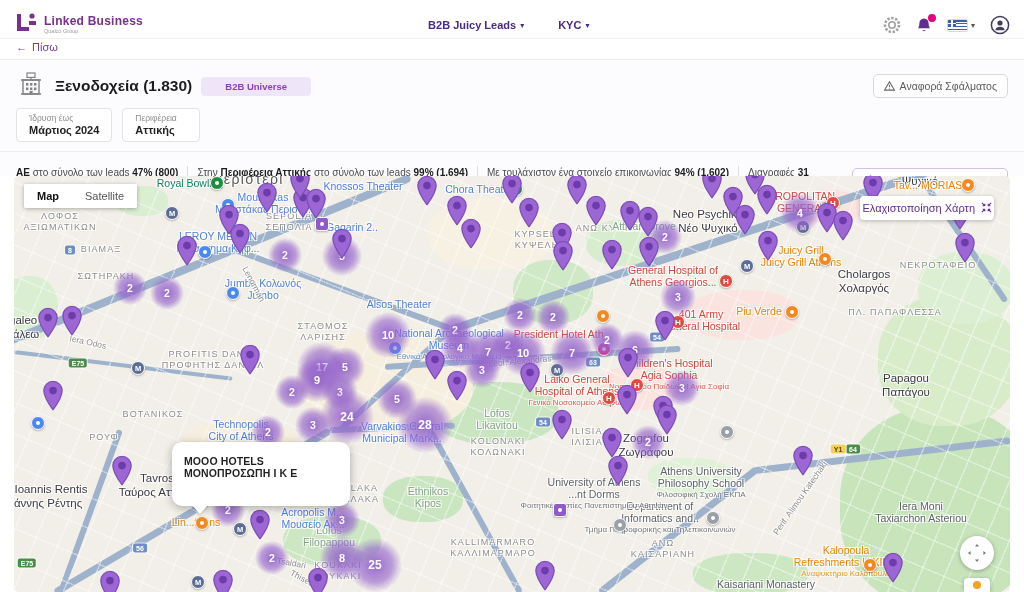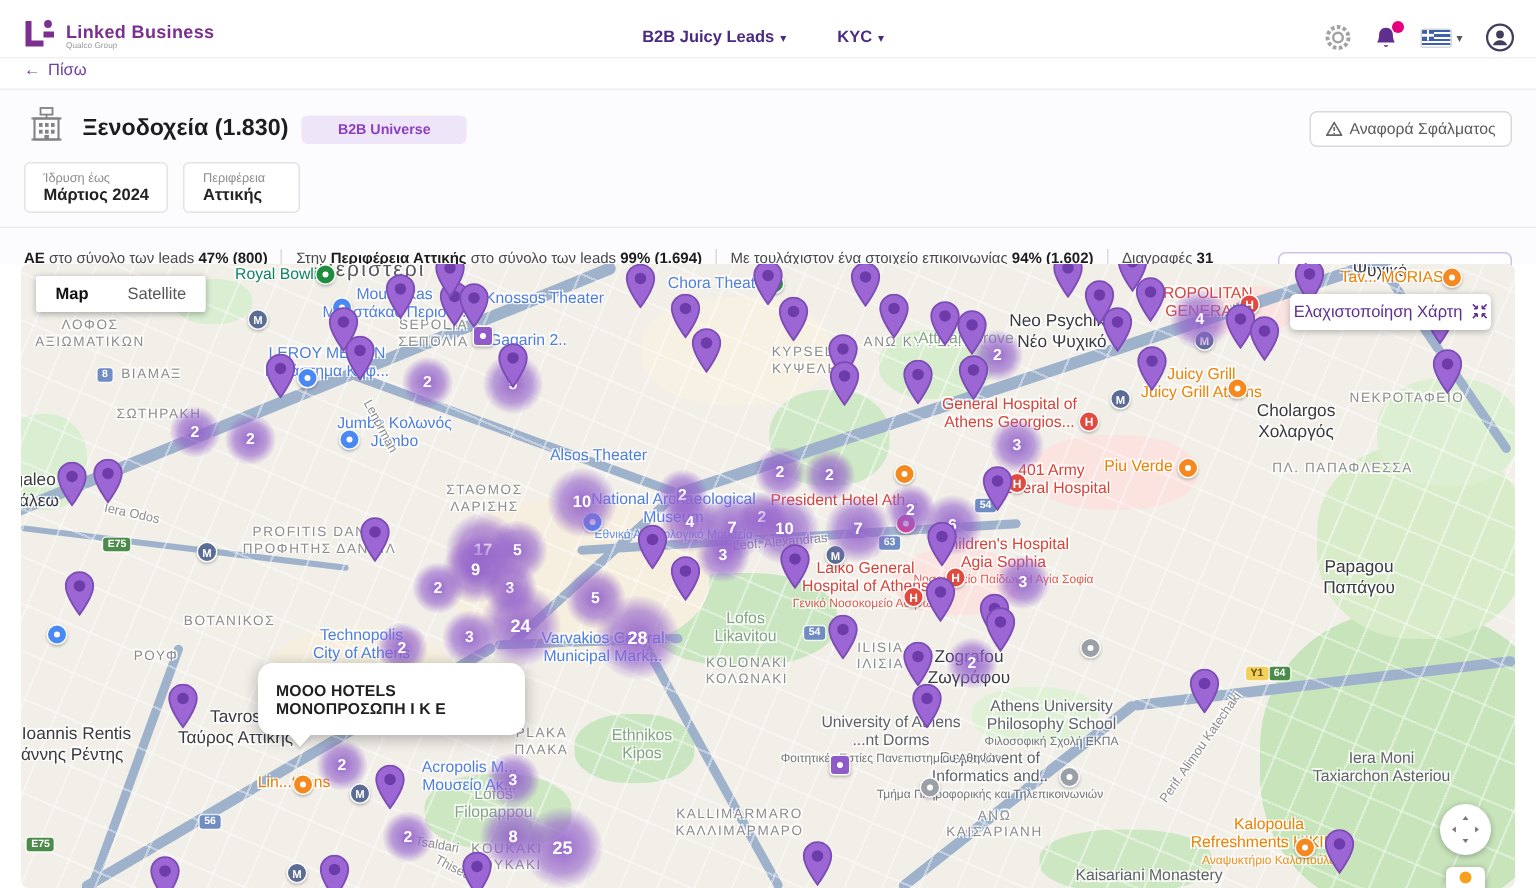--- a/index.html
+++ b/index.html
@@ -94,21 +94,21 @@
       background:radial-gradient(circle, rgba(148,99,203,.95) 0%, rgba(148,99,203,.6) 45%, rgba(148,99,203,.22) 62%, rgba(148,99,203,0) 72%);}
   .pin{position:absolute;transform:translate(-50%,-58%);width:20px;height:30px;cursor:pointer;}
   .mapctl{position:absolute;left:10px;top:8px;display:flex;background:#fff;border-radius:2px;
       box-shadow:0 1px 4px rgba(0,0,0,.3);z-index:30;}
   .mapbtn{border:none;background:#fff;font-family:inherit;font-size:11px;padding:6px 13px;color:#565656;cursor:pointer;border-radius:2px;}
   .mapbtn.active{font-weight:bold;color:#111;}
   .minbtn{position:absolute;right:16px;top:20px;display:flex;gap:6px;background:#fff;border:none;
       border-radius:4px;padding:6px 2px;font-family:inherit;font-size:11px;color:#5f2e8e;font-weight:500;
       box-shadow:0 1px 4px rgba(0,0,0,.25);cursor:pointer;z-index:30;}
   .infowin{position:absolute;left:158px;top:266px;width:178px;background:#fff;border-radius:10px;
-      box-shadow:0 2px 10px rgba(0,0,0,.3);padding:13px 12px 11px;z-index:28;}
+      box-shadow:0 2px 10px rgba(0,0,0,.3);padding:13px 12px 27px;z-index:28;}
   .iw-title{font-size:10.5px;font-weight:bold;color:#1f1f1f;letter-spacing:.01em;}
   .iw-body{display:flex;align-items:center;margin-top:6px;gap:6px;}
   .iw-addr{font-size:10px;color:#3c3c3c;line-height:1.3;flex:1;}
   .iw-icons{display:flex;gap:6px;}
   .iw-icons span{cursor:pointer;display:inline-flex;}
   .iw-tail{position:absolute;left:20px;bottom:-8px;width:0;height:0;
       border-left:8px solid transparent;border-right:8px solid transparent;border-top:9px solid #fff;
       filter:drop-shadow(0 2px 1px rgba(0,0,0,.12));}
   .panctl{position:absolute;right:16px;bottom:22px;width:34px;height:34px;border-radius:50%;background:#fff;
       box-shadow:0 1px 4px rgba(0,0,0,.3);z-index:30;display:flex;align-items:center;justify-content:center;cursor:pointer;}
@@ -396,21 +396,21 @@
         <div>Μουστάκας Περιστ...</div>
       </div>
       <div class="mlabel blue" style="left: 204px; top: 66px;">
         <div>LEROY MERLIN</div>
         <div>Κατάστημα Κηφ...</div>
       </div>
       <div class="mlabel blue" style="left: 249px; top: 113px;">
         <div>Jumbo Κολωνός</div>
         <div>Jumbo</div>
       </div>
-      <div class="mlabel blue" style="left: 349px; top: 23px;">
+      <div class="mlabel blue" style="left: 349px; top: 10px;">
         <div>Knossos Theater</div>
       </div>
       <div class="mlabel blue" style="left: 465px; top: 13px;">
         <div>Chora Theater</div>
       </div>
       <div class="mlabel blue" style="left: 338px; top: 51px;">
         <div>Gagarin 2..</div>
       </div>
       <div class="mlabel blue" style="left: 435px; top: 168px;">
         <div>National Archaeological</div>

